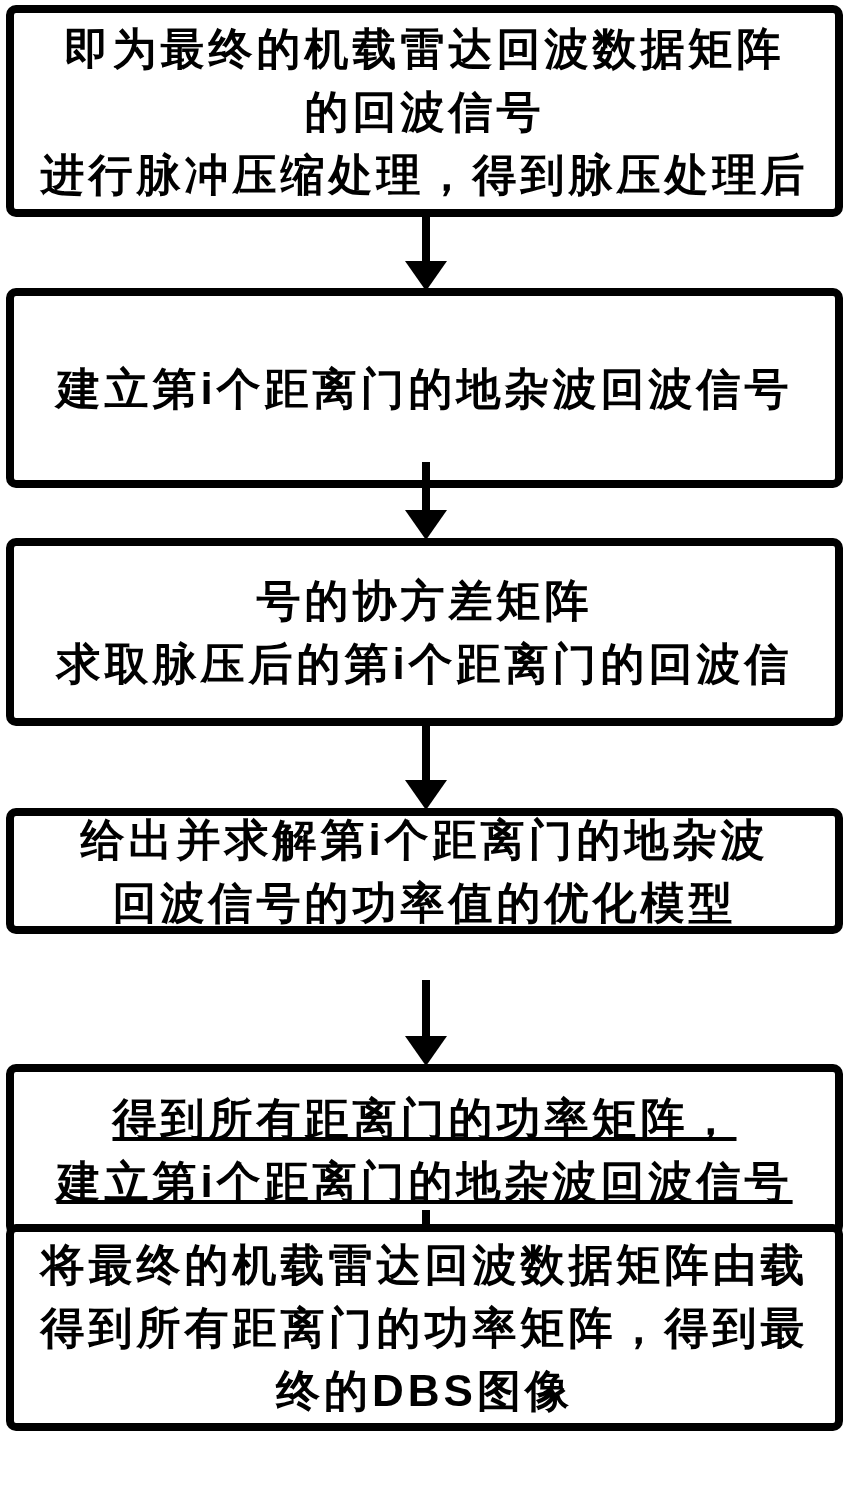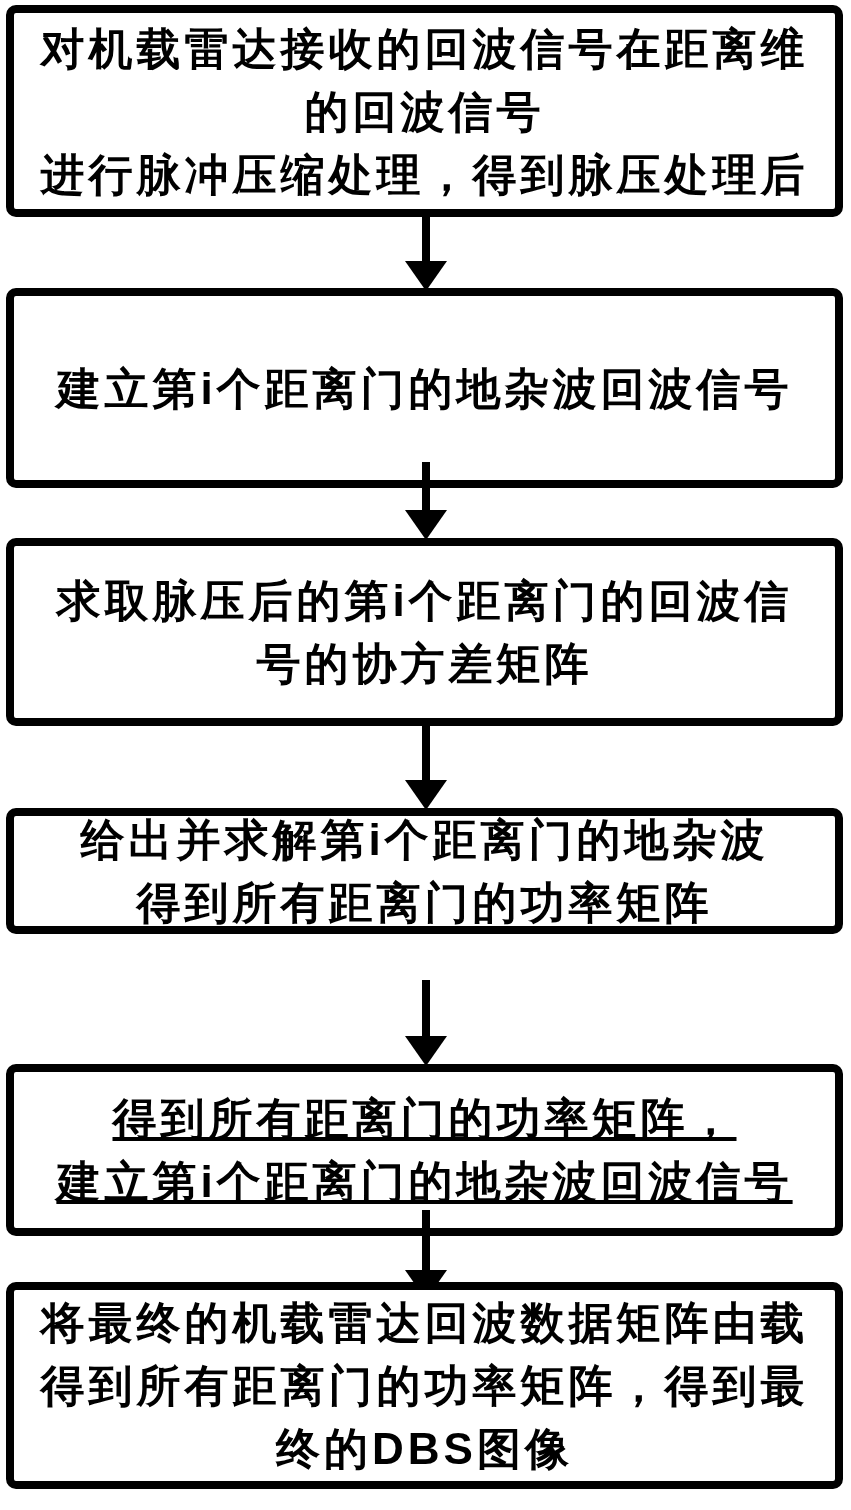--- a/index.html
+++ b/index.html
@@ -56,66 +56,66 @@
     border-left: 21px solid transparent;
     border-right: 21px solid transparent;
     border-top: 30px solid #000000;
   }
   
   #box1 { top: 5px;    height: 212px; }
   #box2 { top: 288px;  height: 200px; }
   #box3 { top: 538px;  height: 188px; }
   #box4 { top: 808px;  height: 126px; }
   #box5 { top: 1064px; height: 172px; text-decoration: underline; }
-  #box6 { top: 1282px; height: 207px; }
+  #box6 { top: 1224px; height: 207px; }
   
   #arrow1 { top: 215px;  height: 76px; }
   #arrow2 { top: 462px;  height: 78px; }
   #arrow3 { top: 724px;  height: 86px; }
   #arrow4 { top: 980px;  height: 86px; }
   #arrow5 { top: 1210px; height: 90px; }
 </style>
 </head>
 <body>
 
 <div id="figure">
 
   <div class="flow-box" id="box1">
-    <div class="flow-line">对机载雷达接收的回波信号在距离维</div>
+    <div class="flow-line">即为最终的机载雷达回波数据矩阵</div>
     <div class="flow-line">的回波信号</div>
     <div class="flow-line">进行脉冲压缩处理，得到脉压处理后</div>
   </div>
 
   <div class="flow-arrow" id="arrow1">
     <div class="shaft"></div>
     <div class="head"></div>
   </div>
 
   <div class="flow-box" id="box2">
     <div class="flow-line">建立第i个距离门的地杂波回波信号</div>
   </div>
 
   <div class="flow-arrow" id="arrow2">
     <div class="shaft"></div>
     <div class="head"></div>
   </div>
 
   <div class="flow-box" id="box3">
+    <div class="flow-line">号的协方差矩阵</div>
     <div class="flow-line">求取脉压后的第i个距离门的回波信</div>
-    <div class="flow-line">号的协方差矩阵</div>
   </div>
 
   <div class="flow-arrow" id="arrow3">
     <div class="shaft"></div>
     <div class="head"></div>
   </div>
 
   <div class="flow-box" id="box4">
     <div class="flow-line">给出并求解第i个距离门的地杂波</div>
-    <div class="flow-line">得到所有距离门的功率矩阵</div>
+    <div class="flow-line">回波信号的功率值的优化模型</div>
   </div>
 
   <div class="flow-arrow" id="arrow4">
     <div class="shaft"></div>
     <div class="head"></div>
   </div>
 
   <div class="flow-box" id="box5">
     <div class="flow-line">得到所有距离门的功率矩阵，</div>
     <div class="flow-line">建立第i个距离门的地杂波回波信号</div>

